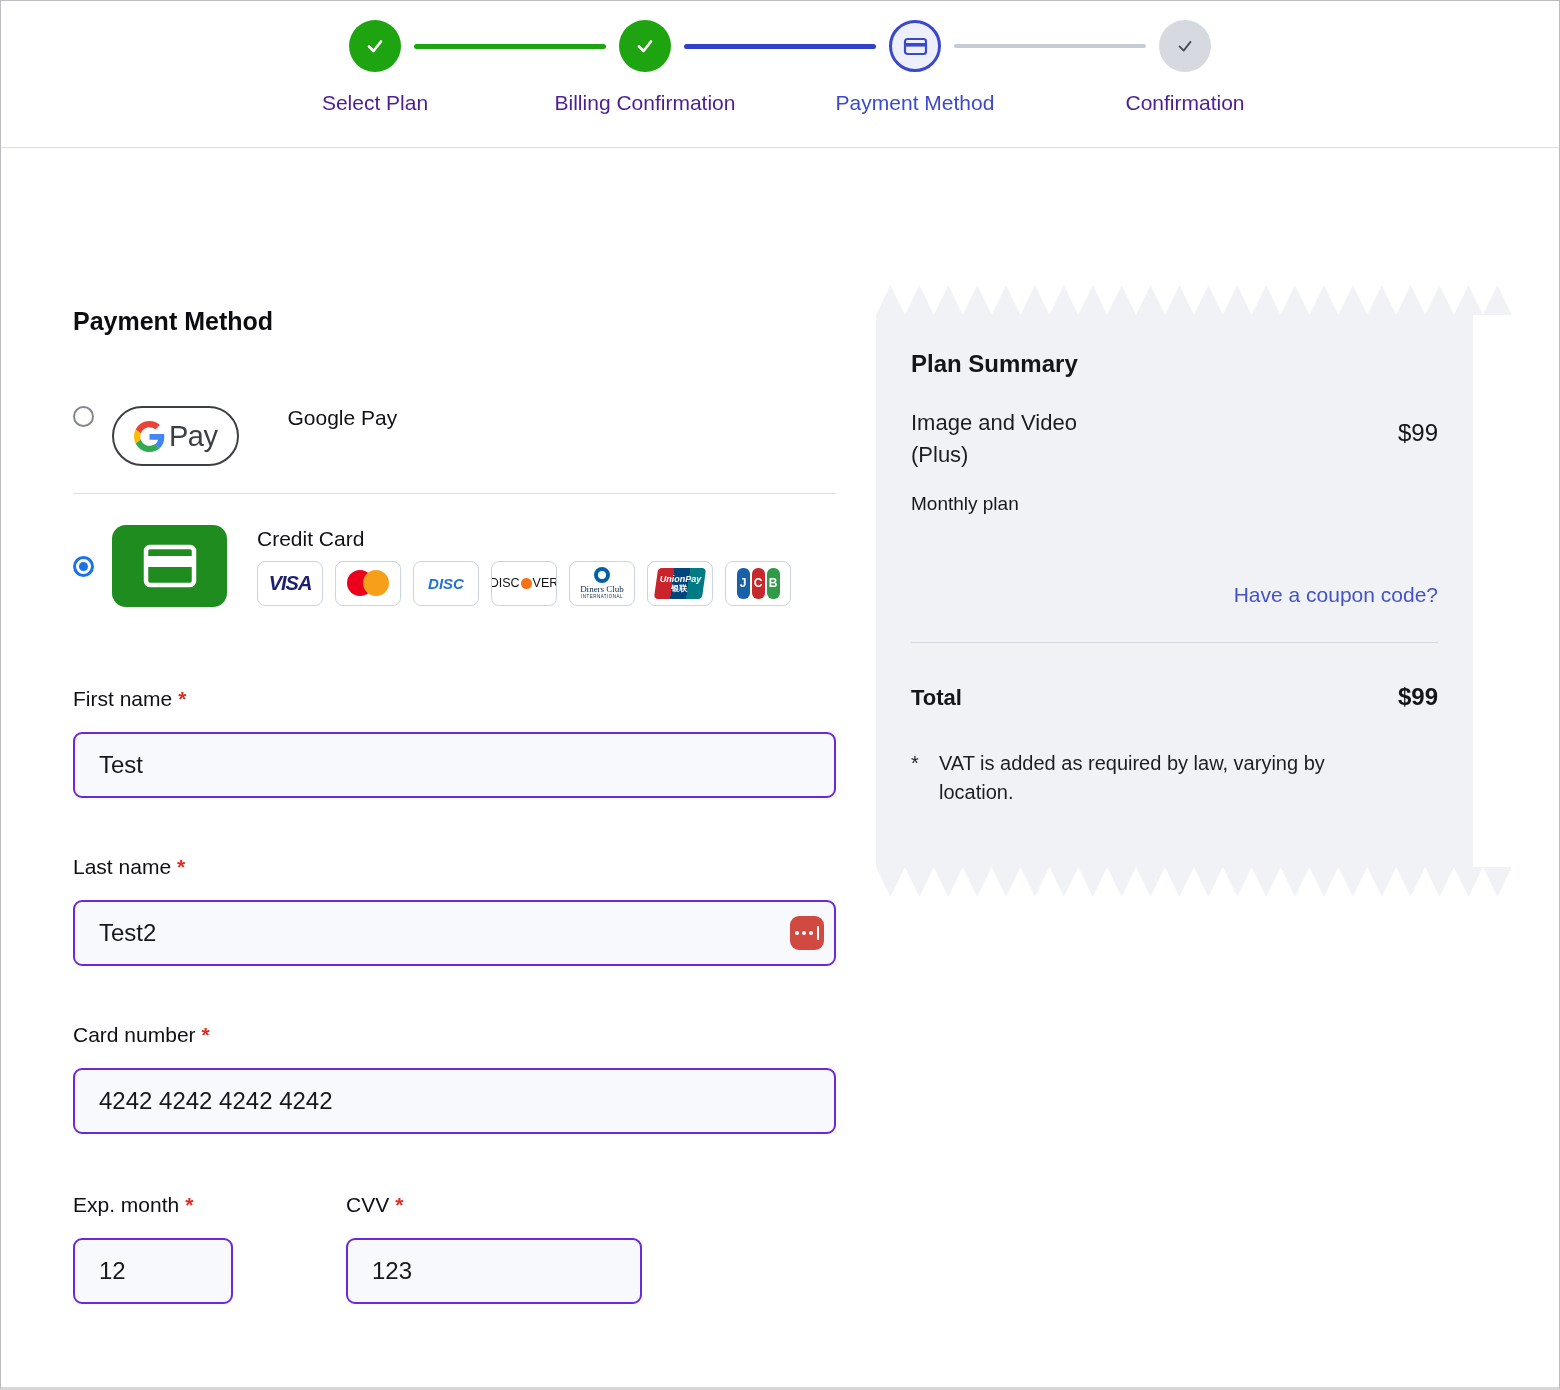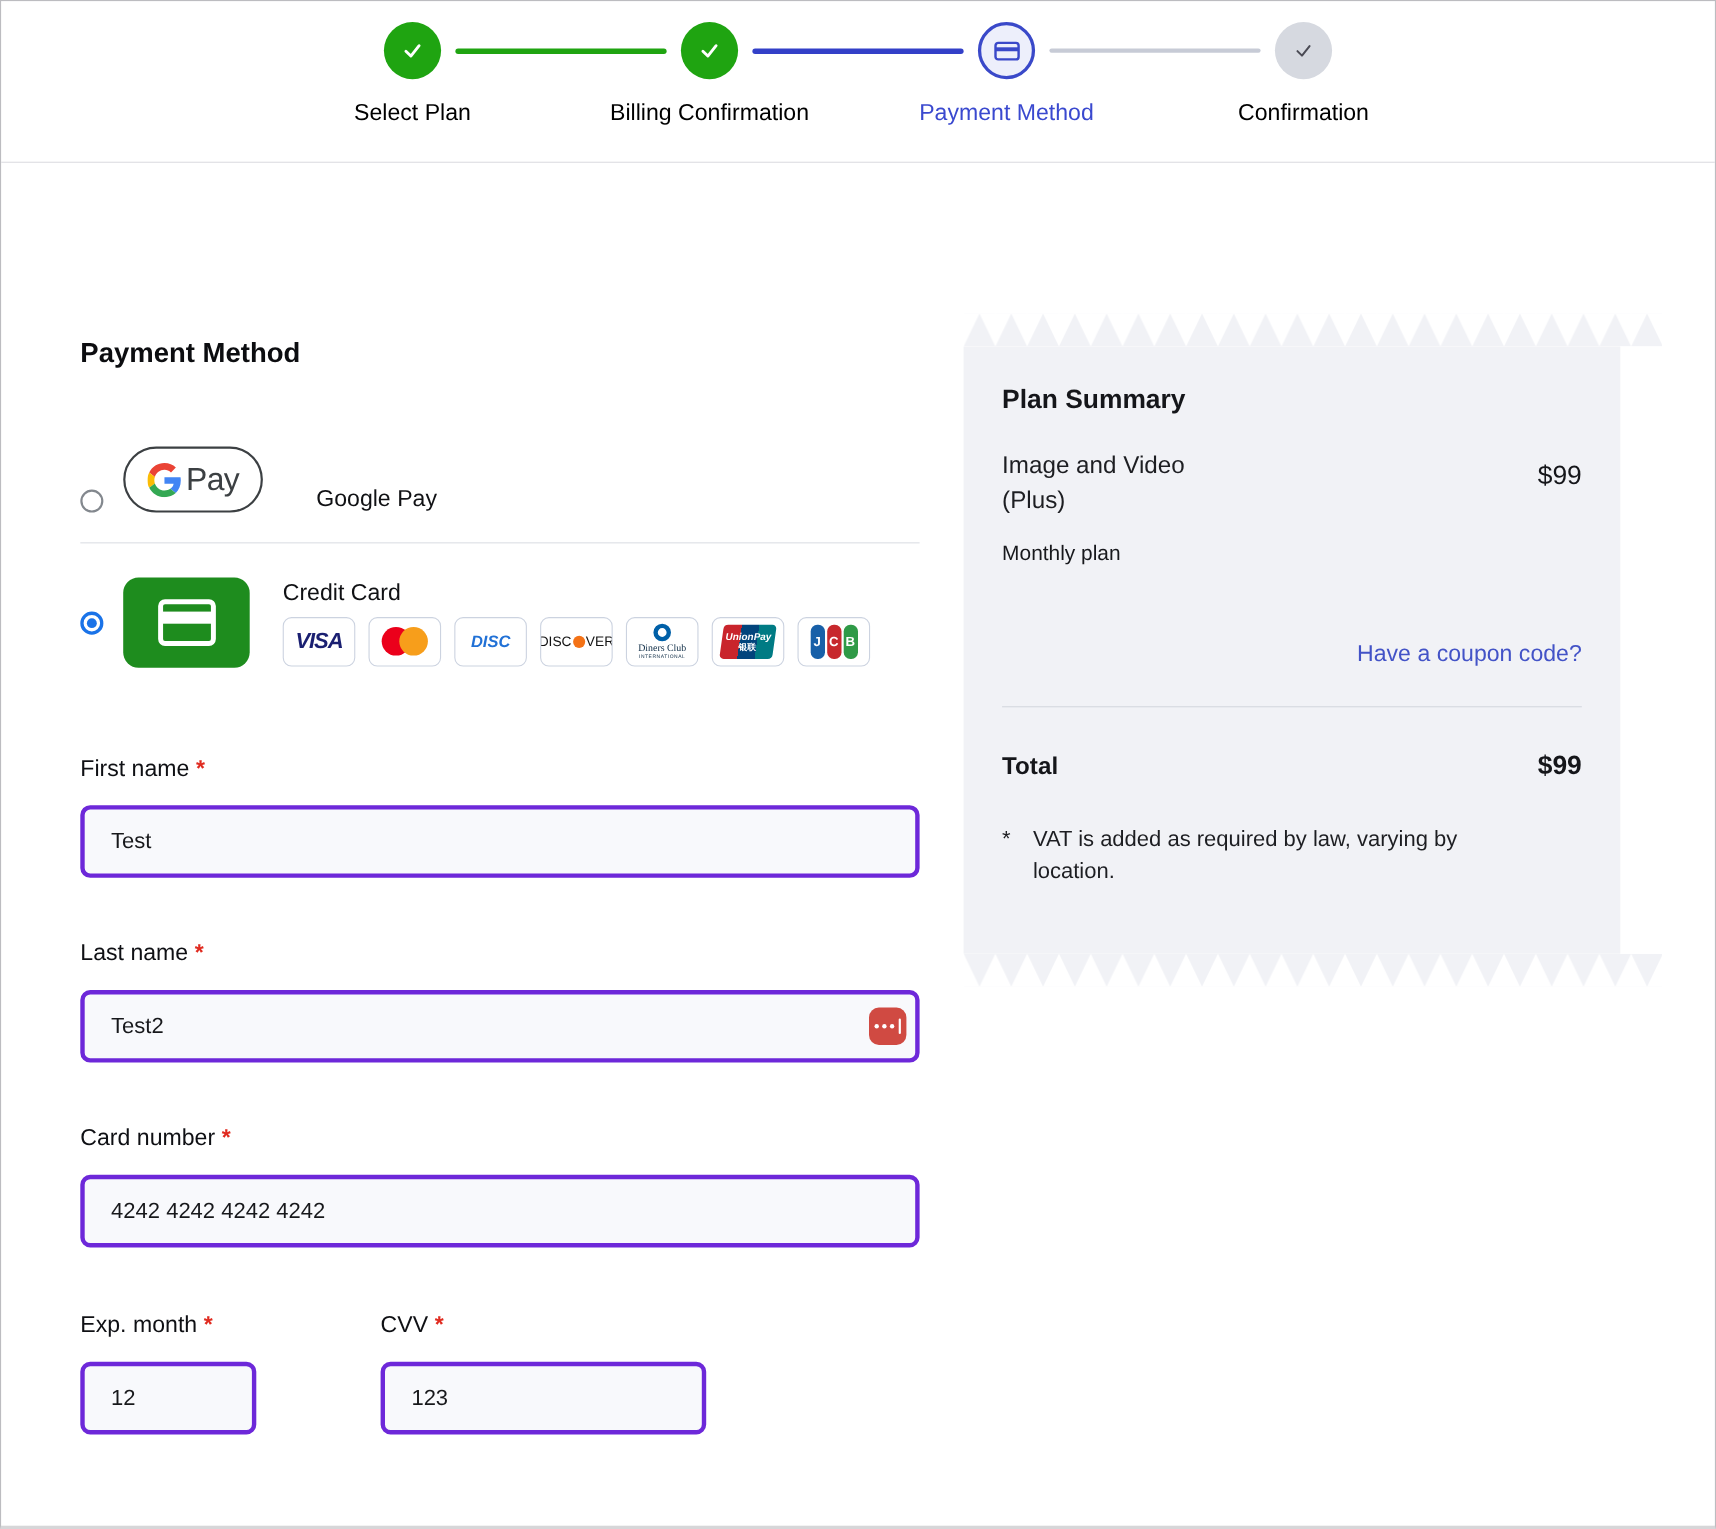--- a/index.html
+++ b/index.html
@@ -19,32 +19,32 @@
     display:flex; align-items:center; justify-content:center; flex:0 0 auto;
   }
   .step-circle.complete { background:#1fa411; }
   .step-circle.active { background:#edeffb; border:3.5px solid #3a49c9; }
   .step-circle.upcoming { background:#d6d9e0; }
   .connector { width:192px; height:5px; border-radius:3px; margin:0 13px; flex:0 0 auto; }
   .connector.green { background:#1fa411; }
   .connector.indigo { background:#3340c8; }
   .connector.gray { background:#c7cbd6; height:4px; }
   .step-labels { display:flex; justify-content:center; margin-top:19px; }
-  .step-label { width:270px; text-align:center; font-size:21px; font-weight:500; color:#000000; }
+  .step-label { width:270px; text-align:center; font-size:21px; font-weight:500; color:#4c1d95; }
   .step-label.active { color:#3a49cf; }
 
   
   .main { display:flex; align-items:flex-start; }
   .form-col { width:763px; margin-left:72px; padding-top:158px; }
   .summary-col { width:597px; margin-left:40px; margin-top:137px; }
 
   .page-title { font-size:25px; font-weight:700; color:#0c0d10; line-height:30px; }
 
   
-  .method-row { display:flex; align-items:flex-end; }
+  .method-row { display:flex; align-items:flex-start; }
   .method-row.gpay { margin-top:70px; }
   .method-row.cc { margin-top:31px; align-items:center; }
   .radio { width:21px; height:21px; border-radius:50%; border:2px solid #83888e; background:#fff; flex:0 0 auto; }
   .radio.selected { border:3px solid #1a73e8; display:flex; align-items:center; justify-content:center; }
   .radio.selected::after { content:""; width:9px; height:9px; border-radius:50%; background:#1a73e8; }
 
   .gpay-pill {
     margin-left:18px; height:60px; padding:0 20px; border:2.5px solid #3c4043;
     border-radius:31px; display:flex; align-items:center; gap:4px; background:#fff;
   }
@@ -86,22 +86,22 @@
   .jcb-stripe { width:13px; height:31px; border-radius:6px; display:flex; align-items:center; justify-content:center;
     color:#fff; font-size:12px; font-weight:800; }
   .jcb-j { background:#1860a8; } .jcb-c { background:#c7282d; } .jcb-b { background:#2f9a47; }
 
   
   .field-group { margin-top:55px; }
   .field-group.first { margin-top:78px; }
   .field-label { font-size:21px; color:#0f1014; line-height:28px; }
   .req { color:#e02b20; font-weight:600; margin-left:6px; }
   .text-input {
-    margin-top:19px; height:66px; width:100%; border:4px solid #6d28d9; border-radius:9px;
-    background:#f8f9fc; font-family:"Liberation Sans", sans-serif; font-size:20px; color:#17181b;
+    margin-top:19px; height:66px; width:100%; border:2px solid #6d28d9; border-radius:9px;
+    background:#f8f9fc; font-family:"Liberation Sans", sans-serif; font-size:24px; color:#17181b;
     padding:0 24px; outline:none; display:block;
   }
   .input-wrap { position:relative; margin-top:19px; }
   .input-wrap .text-input { margin-top:0; }
   .exp-row { display:flex; margin-top:57px; }
   .exp-col {}
   .exp-col.month { width:160px; }
   .exp-col.year { width:162px; margin-left:30px; }
   .exp-col.cvv { width:296px; margin-left:113px; }
   .pm-icon {

